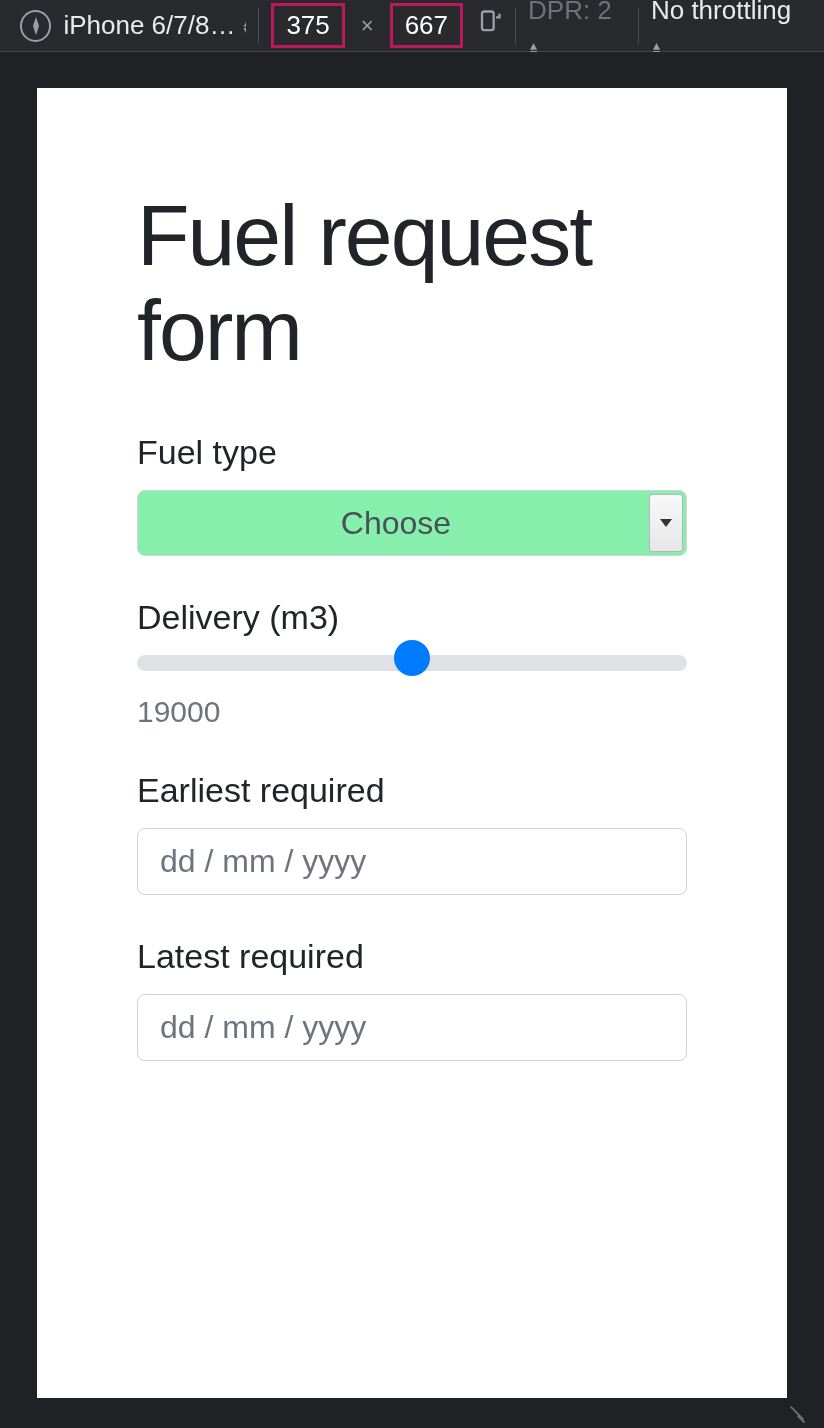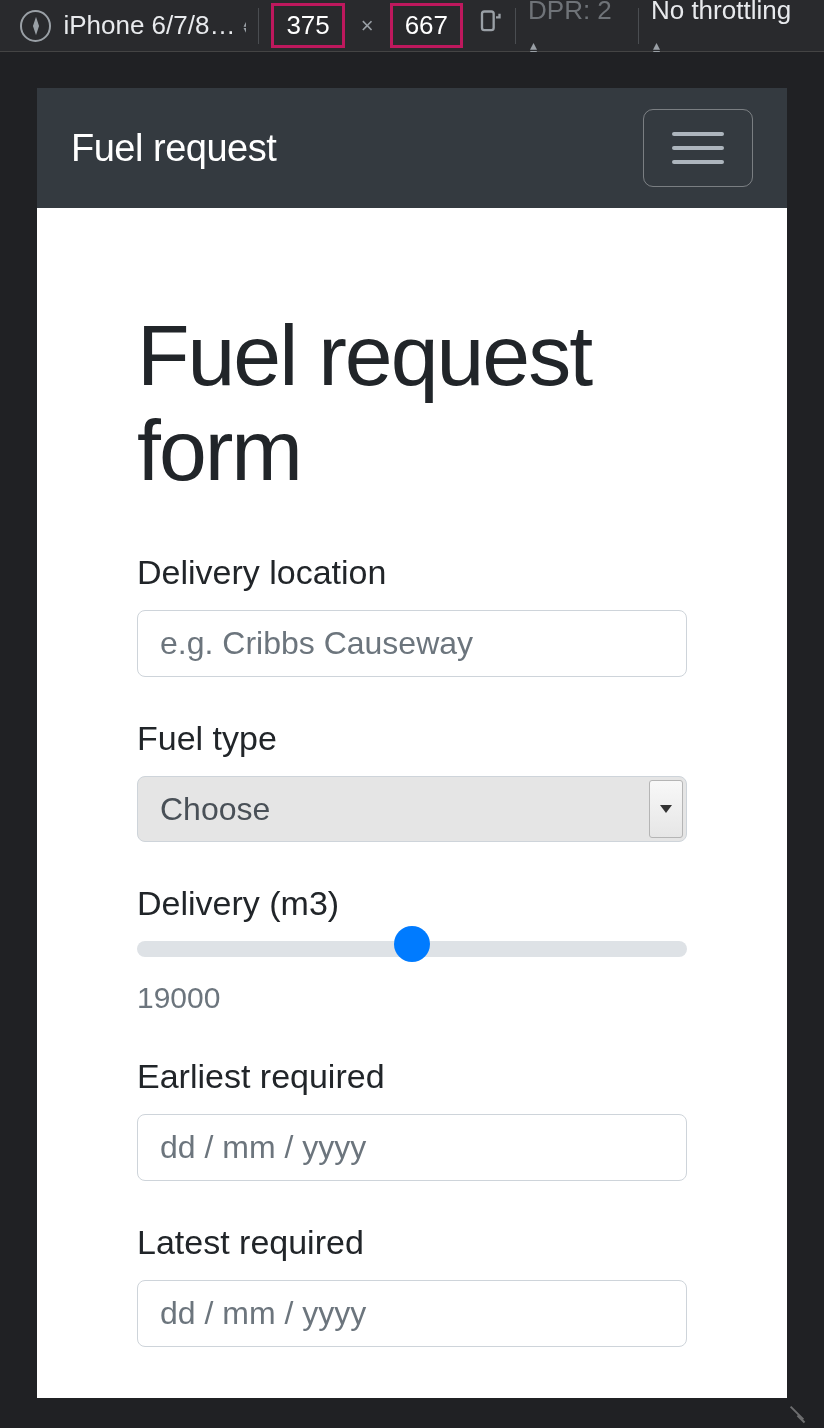--- a/index.html
+++ b/index.html
@@ -113,23 +113,24 @@
     font-size:32px;
     padding:14px 22px;
     border:1px solid #ced4da;
     border-radius:8px;
     background:#fff;
     color:#495057;
   }
   .form-control::placeholder { color:#6c757d; }
   select.form-control {
     appearance:none;
-    background:#e5e5e5;
+    background:#86efac;
     padding-right:54px;
     position:relative;
+    text-align:center;
   }
   .select-wrap { position:relative; }
   .select-wrap .select-btn {
     position:absolute;
     right:4px; top:4px; bottom:4px;
     width:34px;
     background:linear-gradient(#f8f8f8,#e6e6e6);
     border:1px solid #b5b5b5;
     border-radius:3px;
     display:flex; align-items:center; justify-content:center;
@@ -209,36 +210,24 @@
     <span class="dt-arrows" style="display:inline-flex">
         <span>▴</span>
         <span>▾</span>
       </span>
   </div>
 </div>
 
 <div class="stage">
   <div class="device">
 
-    <div class="navbar">
-      <div class="brand">Fuel request</div>
-      <div class="hamburger">
-        <span></span>
-        <span></span>
-        <span></span>
-      </div>
-    </div>
 
     <div class="page">
       <h1>Fuel request form</h1>
 
-      <div class="form-group">
-        <label>Delivery location</label>
-        <input type="text" class="form-control" placeholder="e.g. Cribbs Causeway" style="">
-      </div>
 
       <div class="form-group">
         <label>Fuel type</label>
         <div class="select-wrap">
           <select class="form-control">
             <option>Choose</option>
           </select>
           <div class="select-btn"></div>
         </div>
       </div>

